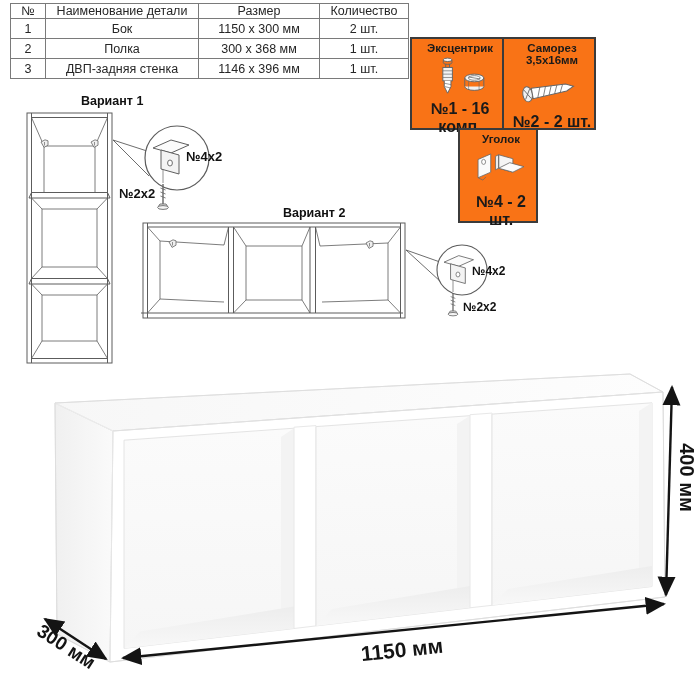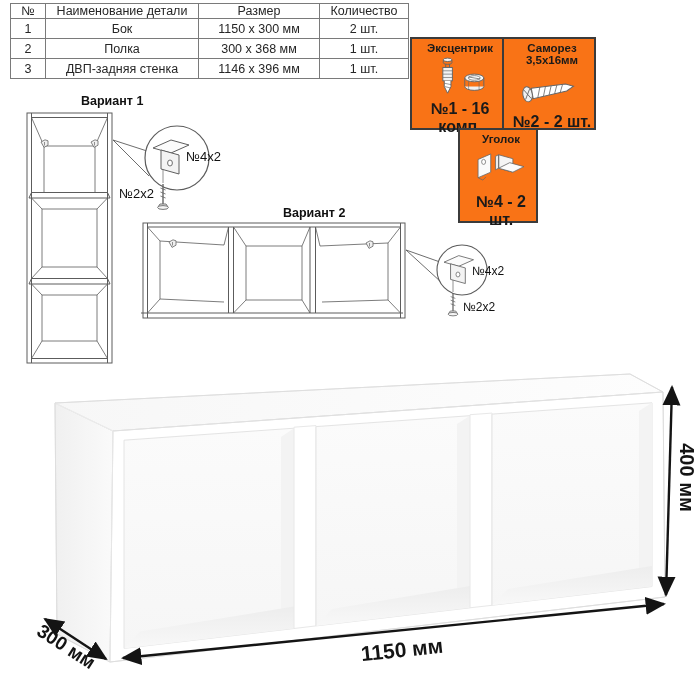--- a/index.html
+++ b/index.html
@@ -19,21 +19,21 @@
           width:94px;height:93px;display:flex;flex-direction:column;align-items:center;
           justify-content:space-between;padding:3px 1px 2px 7px;}
   .hwcell + .hwcell{margin-left:-2px;}
   .hwrow2 .hwcell{width:80px;height:95px;}
   .hwtitle{font-weight:bold;font-size:11.5px;line-height:1.08;text-align:center;color:#1a1a1a;}
   .hwcount{font-weight:bold;font-size:16px;text-align:center;color:#1a1a1a;}
   .hwicon{flex:1 1 auto;display:flex;align-items:center;justify-content:center;width:100%;}
   
   .lbl{position:absolute;white-space:nowrap;}
   .variant{font-weight:bold;font-size:12.5px;color:#111;padding-left:44px;}
-  .callout{font-weight:normal;font-size:13px;color:#111;}
+  .callout{font-weight:bold;font-size:13px;color:#111;}
   .callout.small{font-size:12px;}
   .dim{font-weight:bold;color:#141414;}
   .dim-h{left:646px;top:466px;width:80px;text-align:center;font-size:20px;transform:rotate(90deg);}
   .dim-w{left:342px;top:638px;width:120px;text-align:center;font-size:21px;transform:rotate(-6deg);}
   .dim-d{left:21px;top:636px;width:90px;text-align:center;font-size:19px;transform:rotate(33deg);}
   svg.overlay{position:absolute;left:0;top:0;}
 </style>
 </head>
 <body>
 

